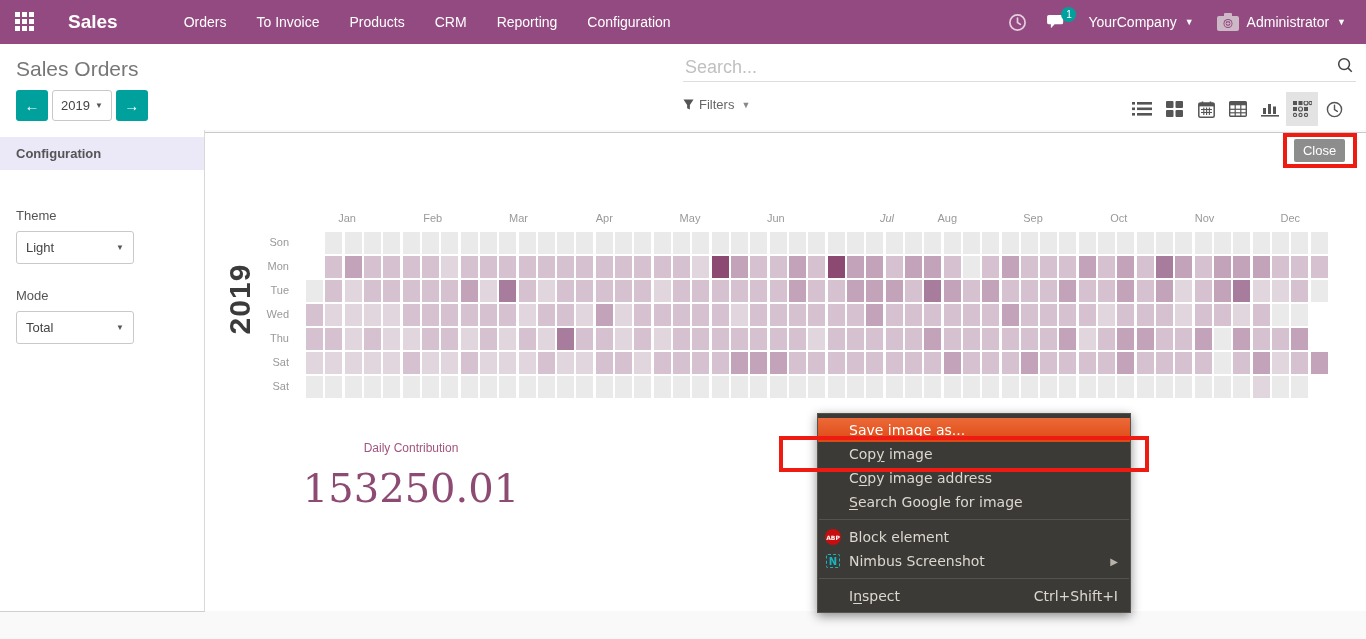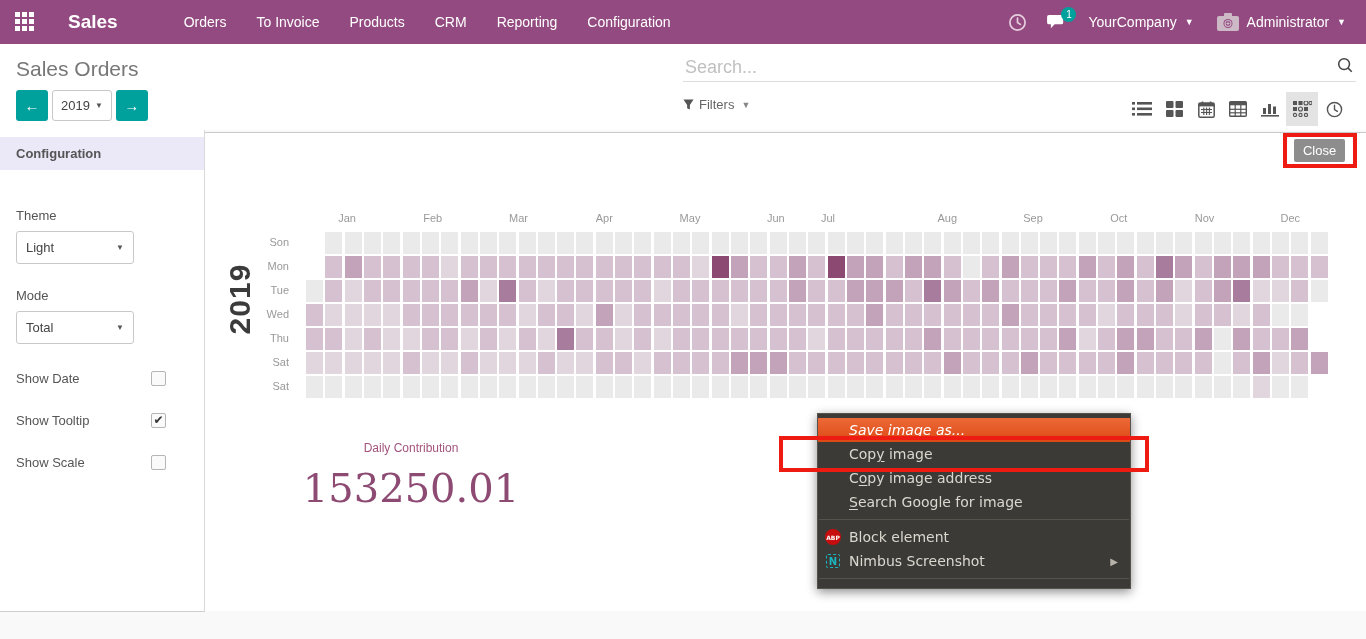--- a/index.html
+++ b/index.html
@@ -58,21 +58,21 @@
   .hm-day { position:absolute; right:8px; width:42px; text-align:right; font-size:11px; color:#999; }
   .hm-grid { position:absolute; left:306px; top:232px; width:1026px; height:166px; }
   .hm-cell { position:absolute; width:17px; height:22px; }
   .stat { position:absolute; left:300px; top:441px; width:222px; text-align:center; }
   .stat-label { font-size:12px; color:#a3557f; margin-bottom:10px; }
   .stat-value { font-family:"DejaVu Serif", serif; font-size:40px; color:#8d4a73; }
 
   
   .ctxmenu { position:absolute; left:817px; top:413px; width:314px; background:#3b3a36; border:1px solid #55534c; box-shadow:0 3px 10px rgba(0,0,0,.45); padding:4px 0; font-family:"DejaVu Sans", sans-serif; z-index:40; }
   .ctx-item { position:relative; height:24px; display:flex; align-items:center; color:#dcd8d0; font-size:14px; padding-left:31px; padding-right:12px; cursor:pointer; }
-  .ctx-item.hl { background:linear-gradient(#ec6a38,#dd4814); color:#fff;font-style:italic; }
+  .ctx-item.hl { background:linear-gradient(#ec6a38,#dd4814); color:#fff; }
   .ctx-item u { text-decoration:underline; text-underline-offset:2px; }
   .ctx-sep { height:1px; background:#55534c; margin:5px 1px; }
   .ctx-icon { position:absolute; left:7px; top:4px; width:16px; height:16px; display:flex; align-items:center; justify-content:center; }
   .abp-badge { width:16px; height:16px; background:#c70d0d; border-radius:50%; color:#fff; font-size:6px; font-weight:bold; display:flex; align-items:center; justify-content:center; letter-spacing:0; }
   .nimbus-badge { width:14px; height:14px; border:1px dashed #19b5c1; color:#19b5c1; font-size:10px; font-weight:bold; display:flex; align-items:center; justify-content:center; border-radius:2px; }
   .ctx-shortcut { margin-left:auto; font-size:14px; color:#dcd8d0; }
   .ctx-sub { margin-left:auto; color:#b7b3aa; font-size:10px; }
 
   
   .anno { position:absolute; border:4px solid #ee1b13; z-index:60; pointer-events:none; }
@@ -253,48 +253,34 @@
       <div class="fld-label" style="margin-top:28px;">Theme</div>
       <div class="fakeselect">
         <span>Light</span>
           <span class="caret">▼</span>
       </div>
       <div class="fld-label">Mode</div>
       <div class="fakeselect">
         <span>Total</span>
           <span class="caret">▼</span>
       </div>
-      <div id="toggles">
-          <div class="toggle-row">
-            <span class="lbl">Show Date</span>
-            <div class="chk"></div>
-          </div>
-          <div class="toggle-row">
-            <span class="lbl">Show Tooltip</span>
-            <div class="chk">✔</div>
-          </div>
-          <div class="toggle-row">
-            <span class="lbl">Show Scale</span>
-            <div class="chk"></div>
-          </div>
-        </div>
     </div>
   </div>
 
   <div class="mainpanel"></div>
   <button class="close-btn">Close</button>
   <div class="year-rot">2019</div>
   <div class="hm-months" id="hm-months">
       <span class="hm-month" style="left: 41px;">Jan</span>
       <span class="hm-month" style="left: 126.75px;">Feb</span>
       <span class="hm-month" style="left: 212.5px;">Mar</span>
       <span class="hm-month" style="left: 298.25px;">Apr</span>
       <span class="hm-month" style="left: 384px;">May</span>
       <span class="hm-month" style="left: 469.75px;">Jun</span>
-      <span class="hm-month" style="left: 522px;">Jul</span>
+      <span class="hm-month" style="left: 581px; font-style: italic;">Jul</span>
       <span class="hm-month" style="left: 641.25px;">Aug</span>
       <span class="hm-month" style="left: 727px;">Sep</span>
       <span class="hm-month" style="left: 812.75px;">Oct</span>
       <span class="hm-month" style="left: 898.5px;">Nov</span>
       <span class="hm-month" style="left: 984.25px;">Dec</span>
     </div>
   <div class="hm-days" id="hm-days">
       <span class="hm-day" style="top: 4px;">Son</span>
       <span class="hm-day" style="top: 28px;">Mon</span>
       <span class="hm-day" style="top: 52px;">Tue</span>
@@ -697,18 +683,22 @@
         <span>Block element</span>
       </div>
       <div class="ctx-item">
         <span class="ctx-icon">
           <span class="nimbus-badge">N</span>
         </span>
         <span>Nimbus Screenshot</span>
         <span class="ctx-sub">▶</span>
       </div>
       <div class="ctx-sep"></div>
+      <div class="ctx-item">
+        <span>I<u>n</u>spect</span>
+        <span class="ctx-shortcut">Ctrl+Shift+I</span>
+      </div>
     </div>
 
   <div class="anno" style="left:1283px; top:133px; width:74px; height:35px;"></div>
   <div class="anno" style="left:779px; top:436px; width:370px; height:36px;"></div>
 
 </div>
 
 </body></html>

